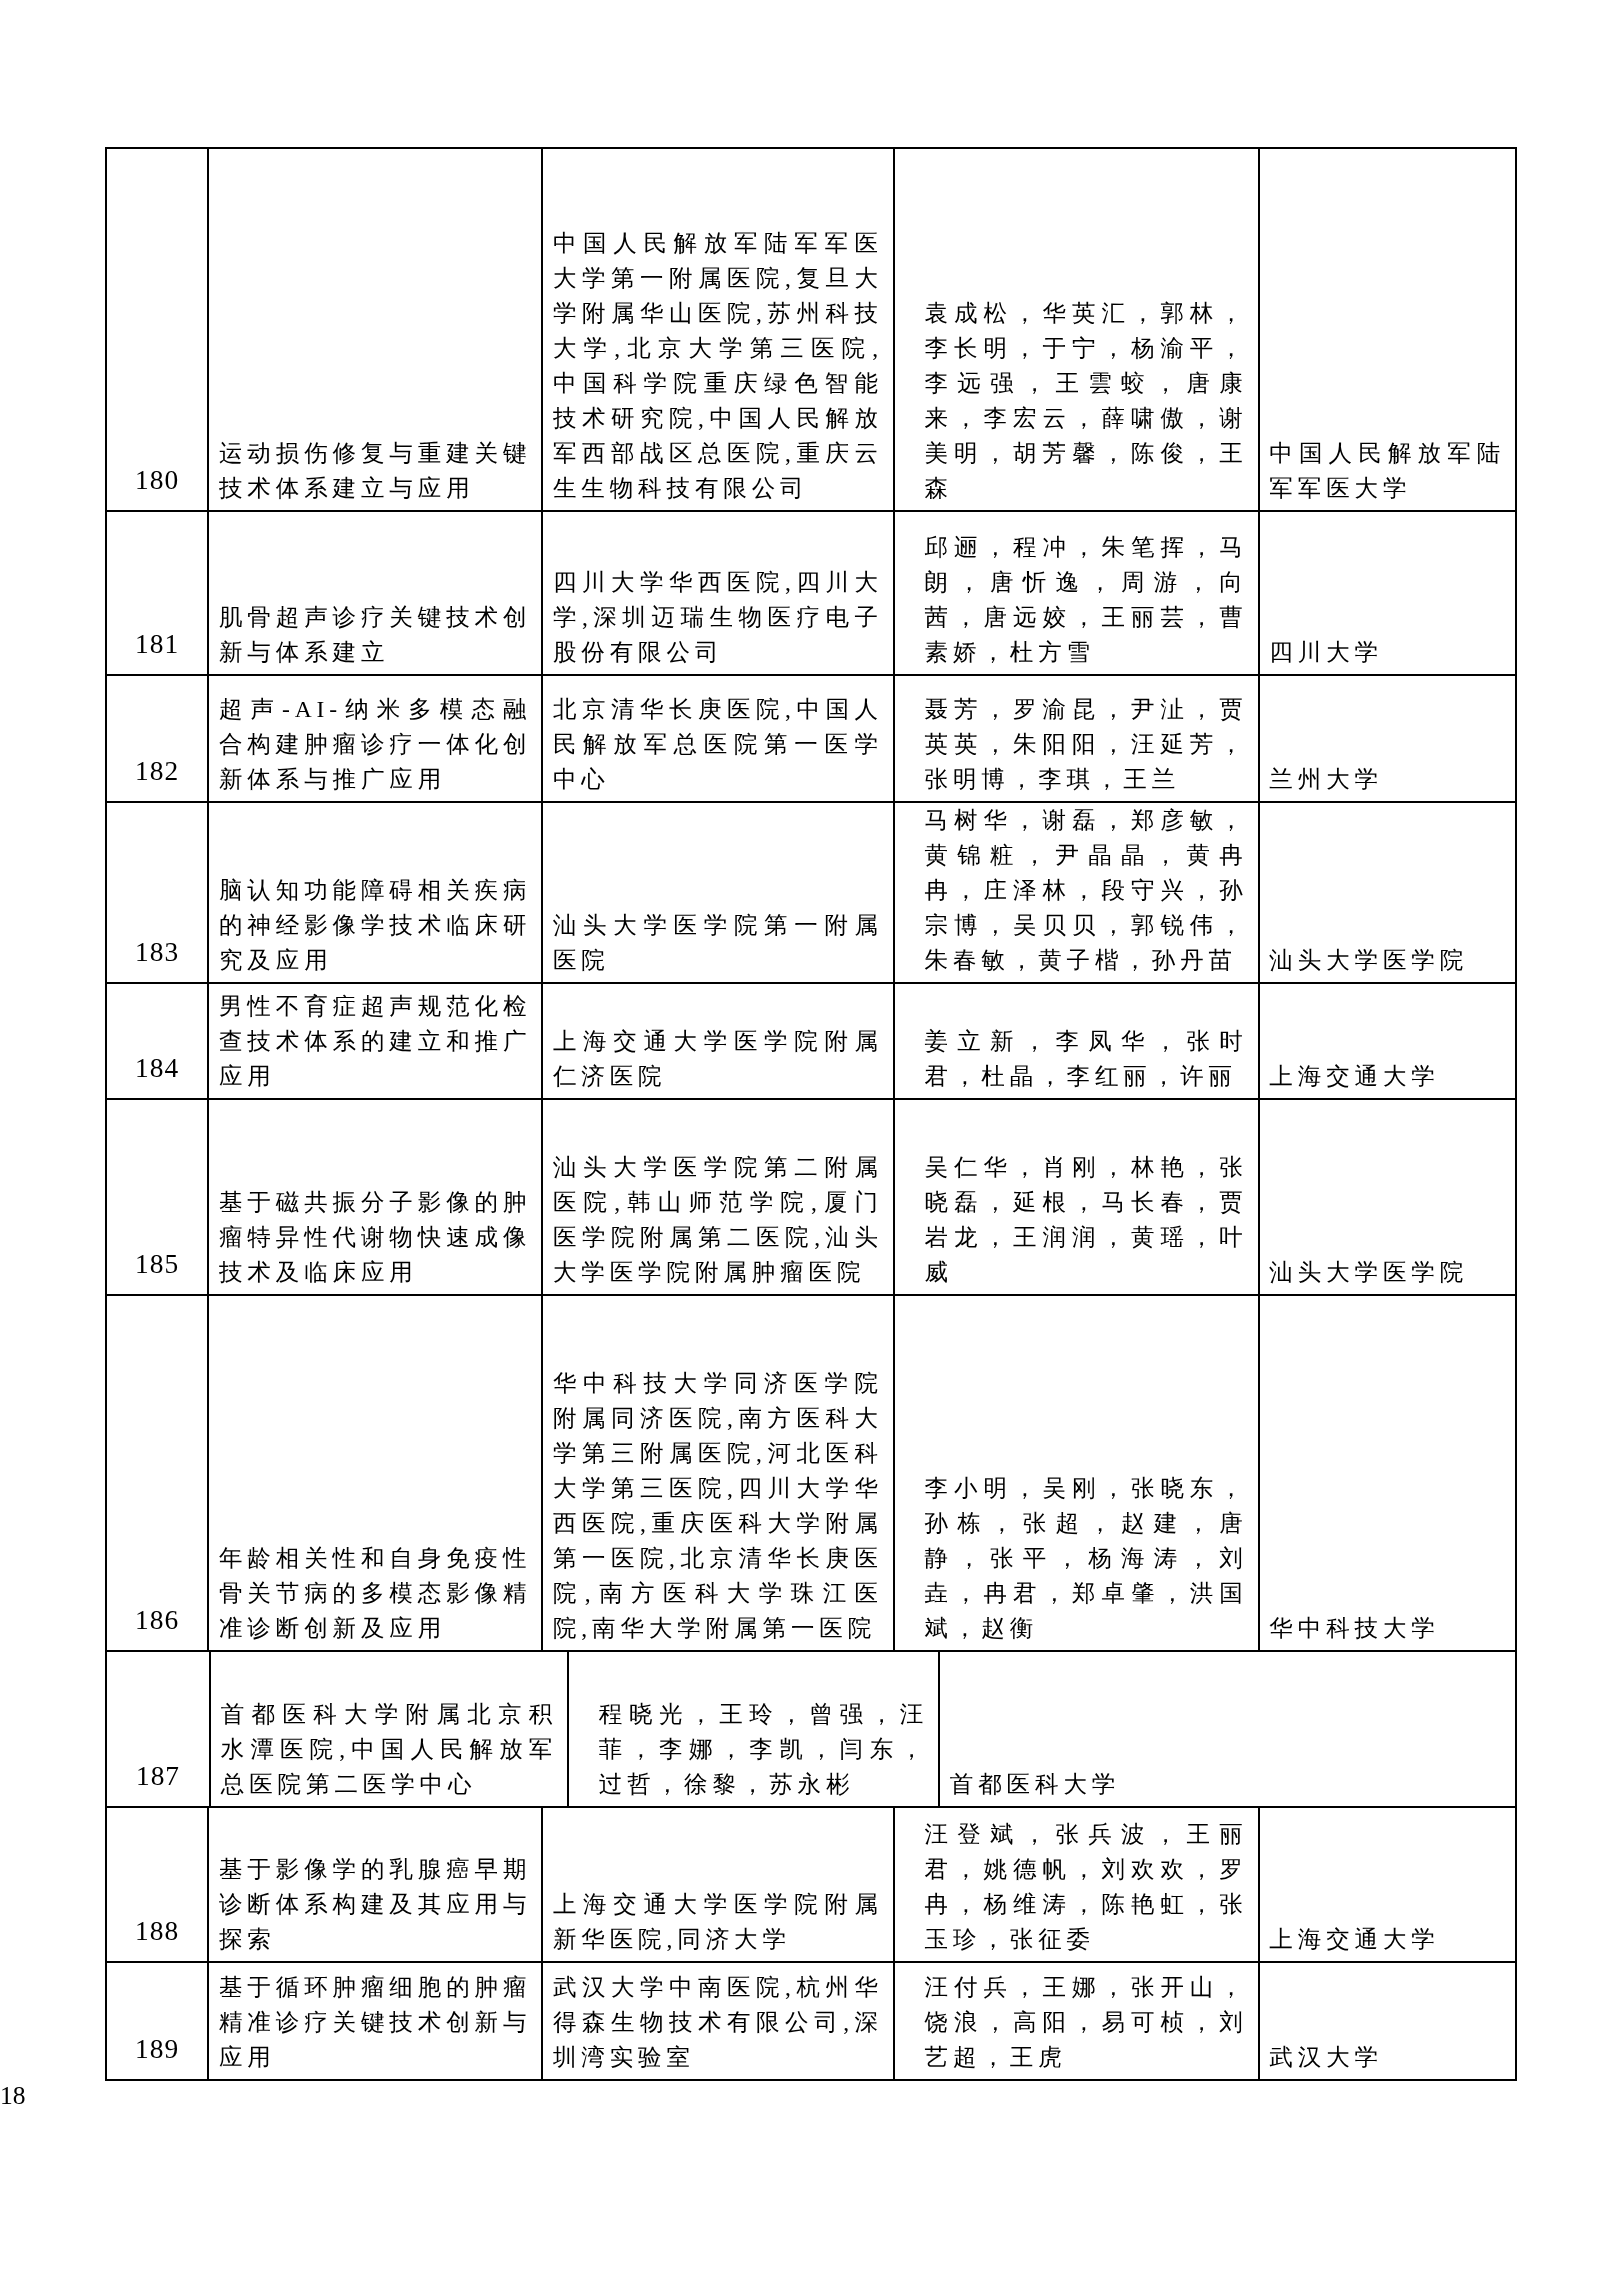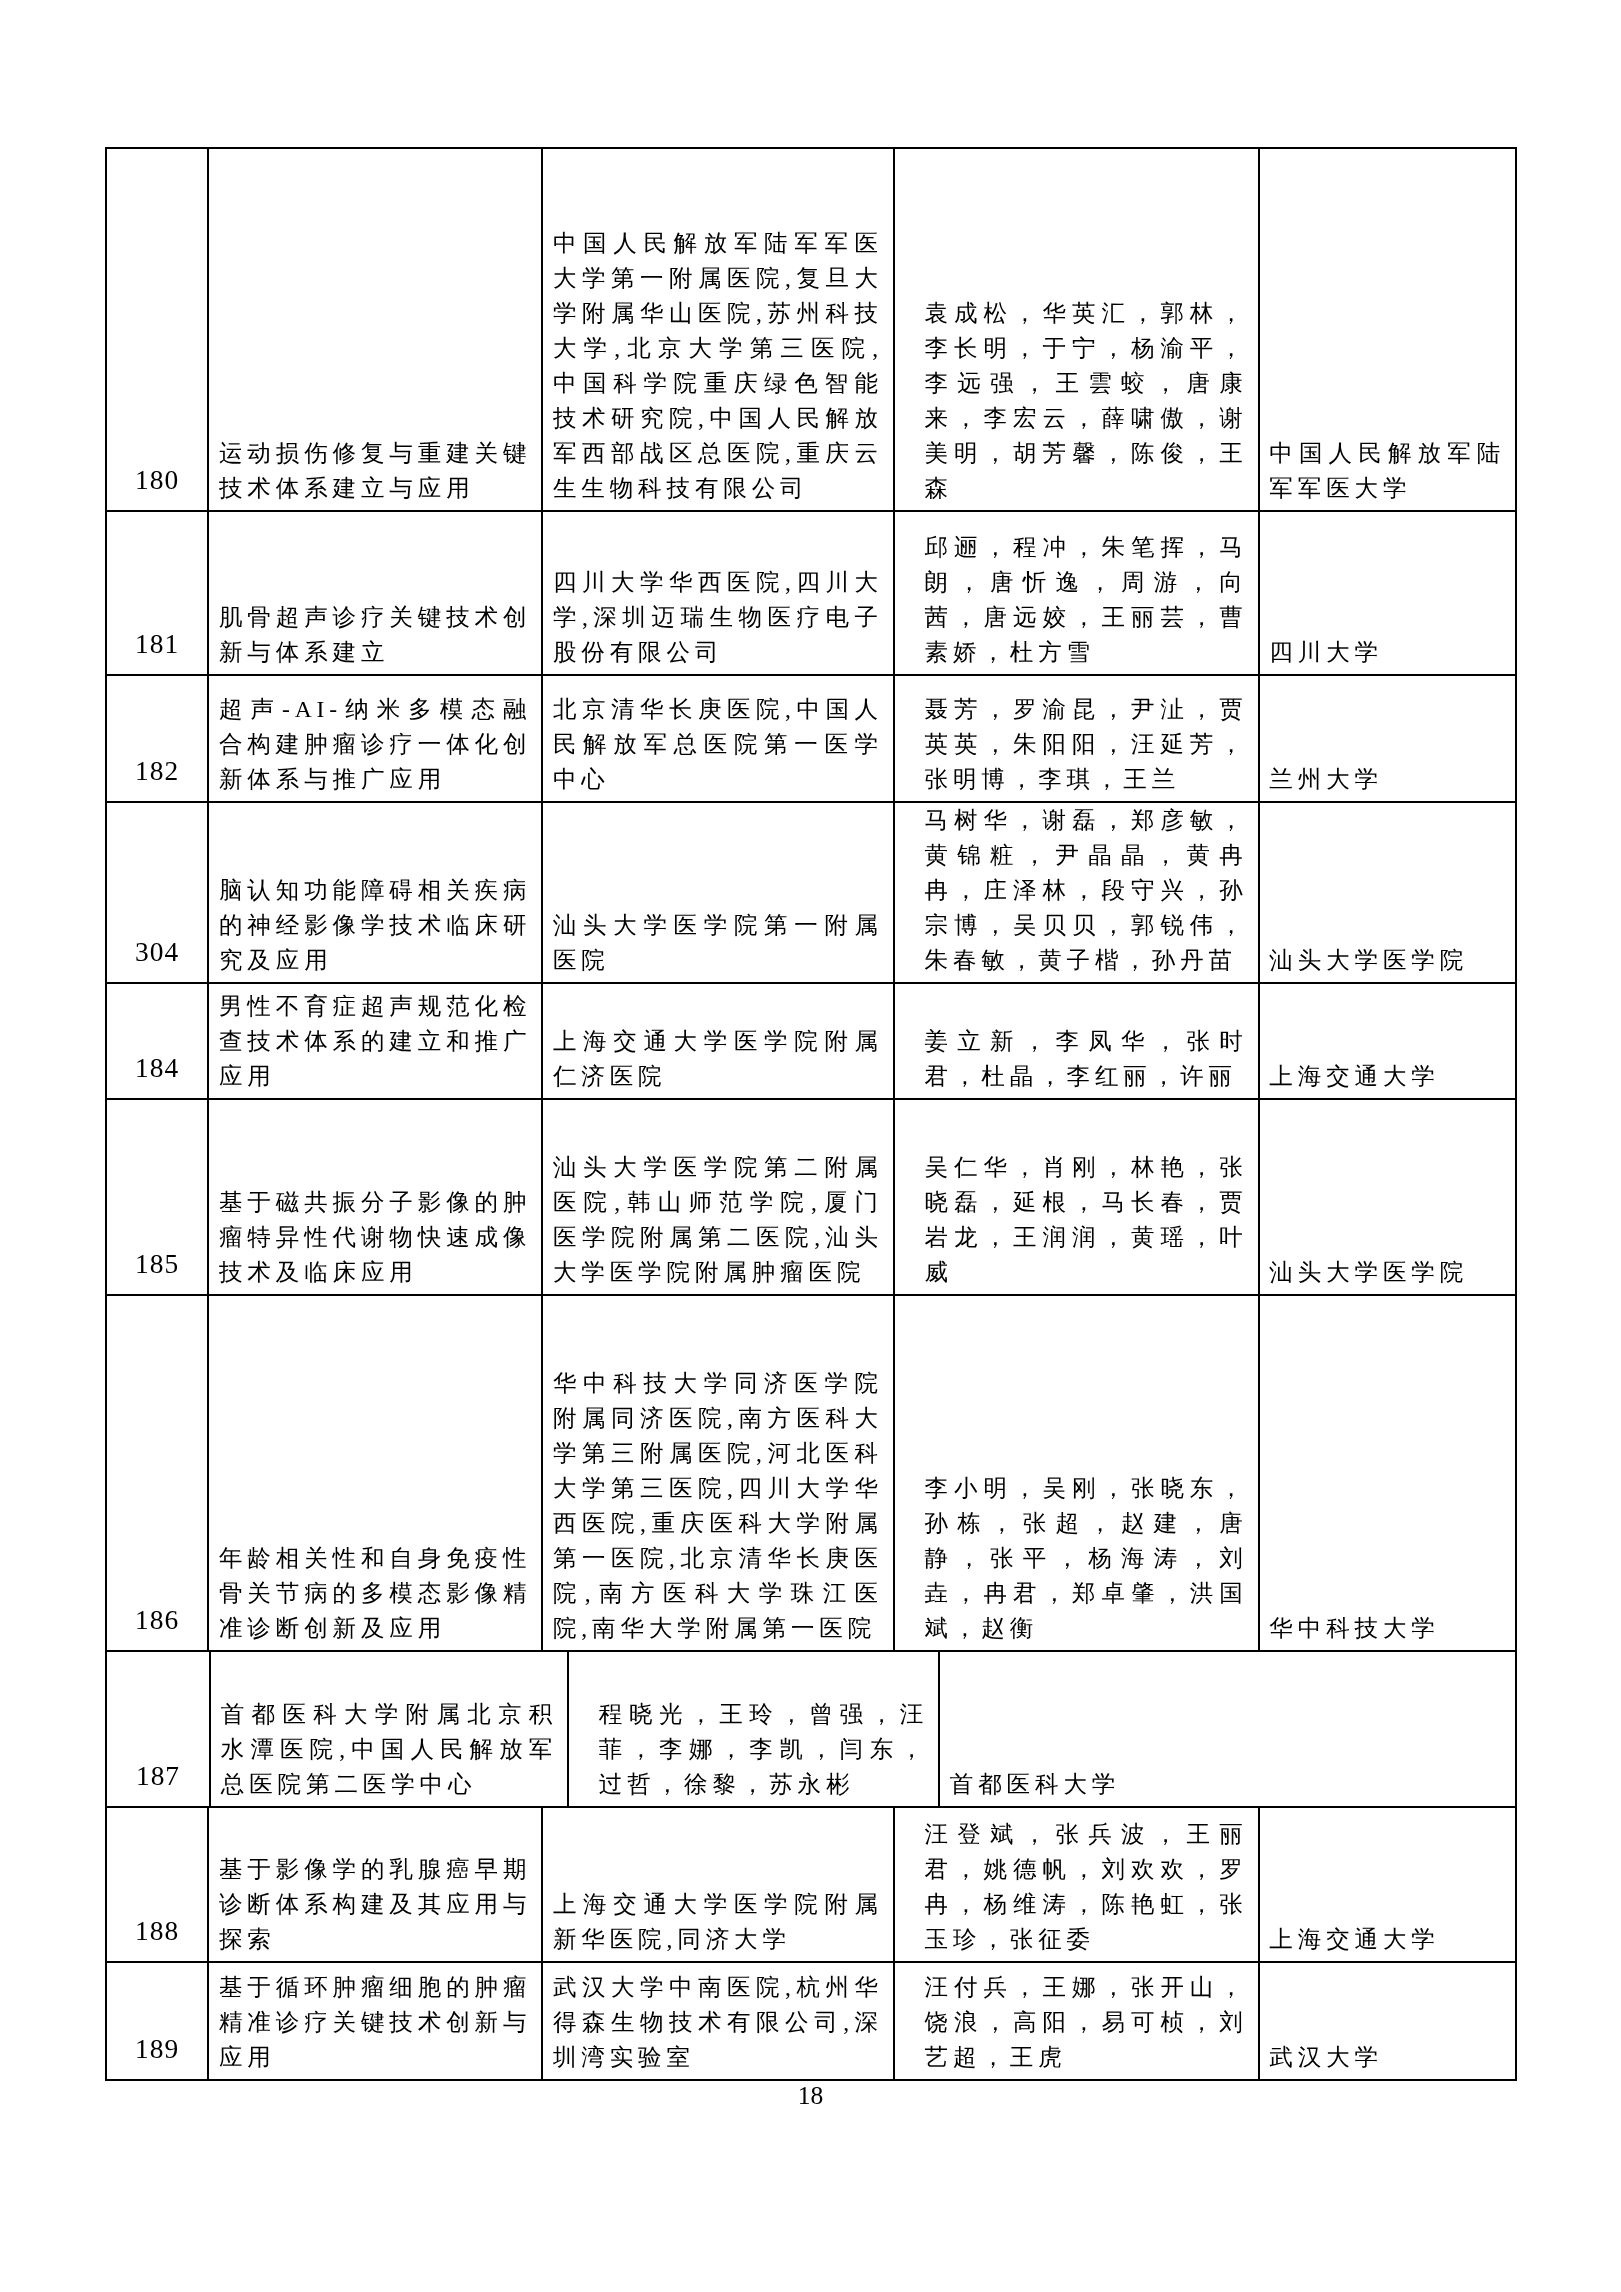--- a/index.html
+++ b/index.html
@@ -58,21 +58,21 @@
     width: 100%;
     text-align: justify;
     letter-spacing: 4.9px;
   }
   .num-txt { text-align: center; letter-spacing: 1px; }
   .page-number {
     position: absolute;
     left: 0;
     top: 2076px;
     width: 1621px;
-    text-align: center;
+    text-align: left;
     font-size: 25.5px;
     line-height: 39px;
   }
 </style>
 </head>
 <body>
 
 <div class="page">
   <div class="awards-table" id="awards-table">
       <div class="trow" style="height: 363px;">
@@ -121,21 +121,21 @@
     </div>
     <div class="cell cell-people">
       <div class="txt">聂芳，罗渝昆，尹沚，贾英英，朱阳阳，汪延芳，张明博，李琪，王兰</div>
     </div>
     <div class="cell cell-nominator">
       <div class="txt">兰州大学</div>
     </div>
   </div>
       <div class="trow" style="height: 181px;">
     <div class="cell cell-num">
-      <div class="txt num-txt">304</div>
+      <div class="txt num-txt">183</div>
     </div>
     <div class="cell cell-project">
       <div class="txt">脑认知功能障碍相关疾病的神经影像学技术临床研究及应用</div>
     </div>
     <div class="cell cell-orgs">
       <div class="txt">汕头大学医学院第一附属医院</div>
     </div>
     <div class="cell cell-people">
       <div class="txt">马树华，谢磊，郑彦敏，黄锦粧，尹晶晶，黄冉冉，庄泽林，段守兴，孙宗博，吴贝贝，郭锐伟，朱春敏，黄子楷，孙丹苗</div>
     </div>

